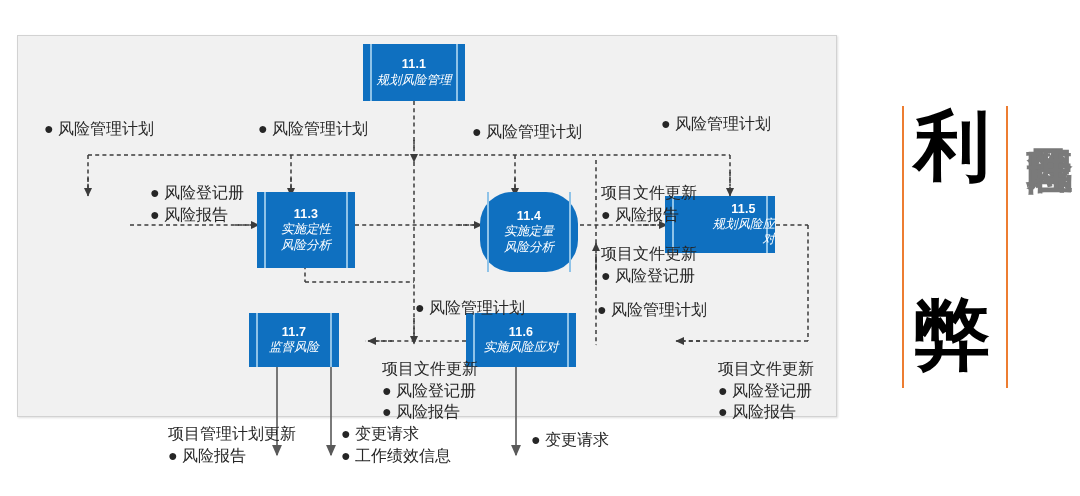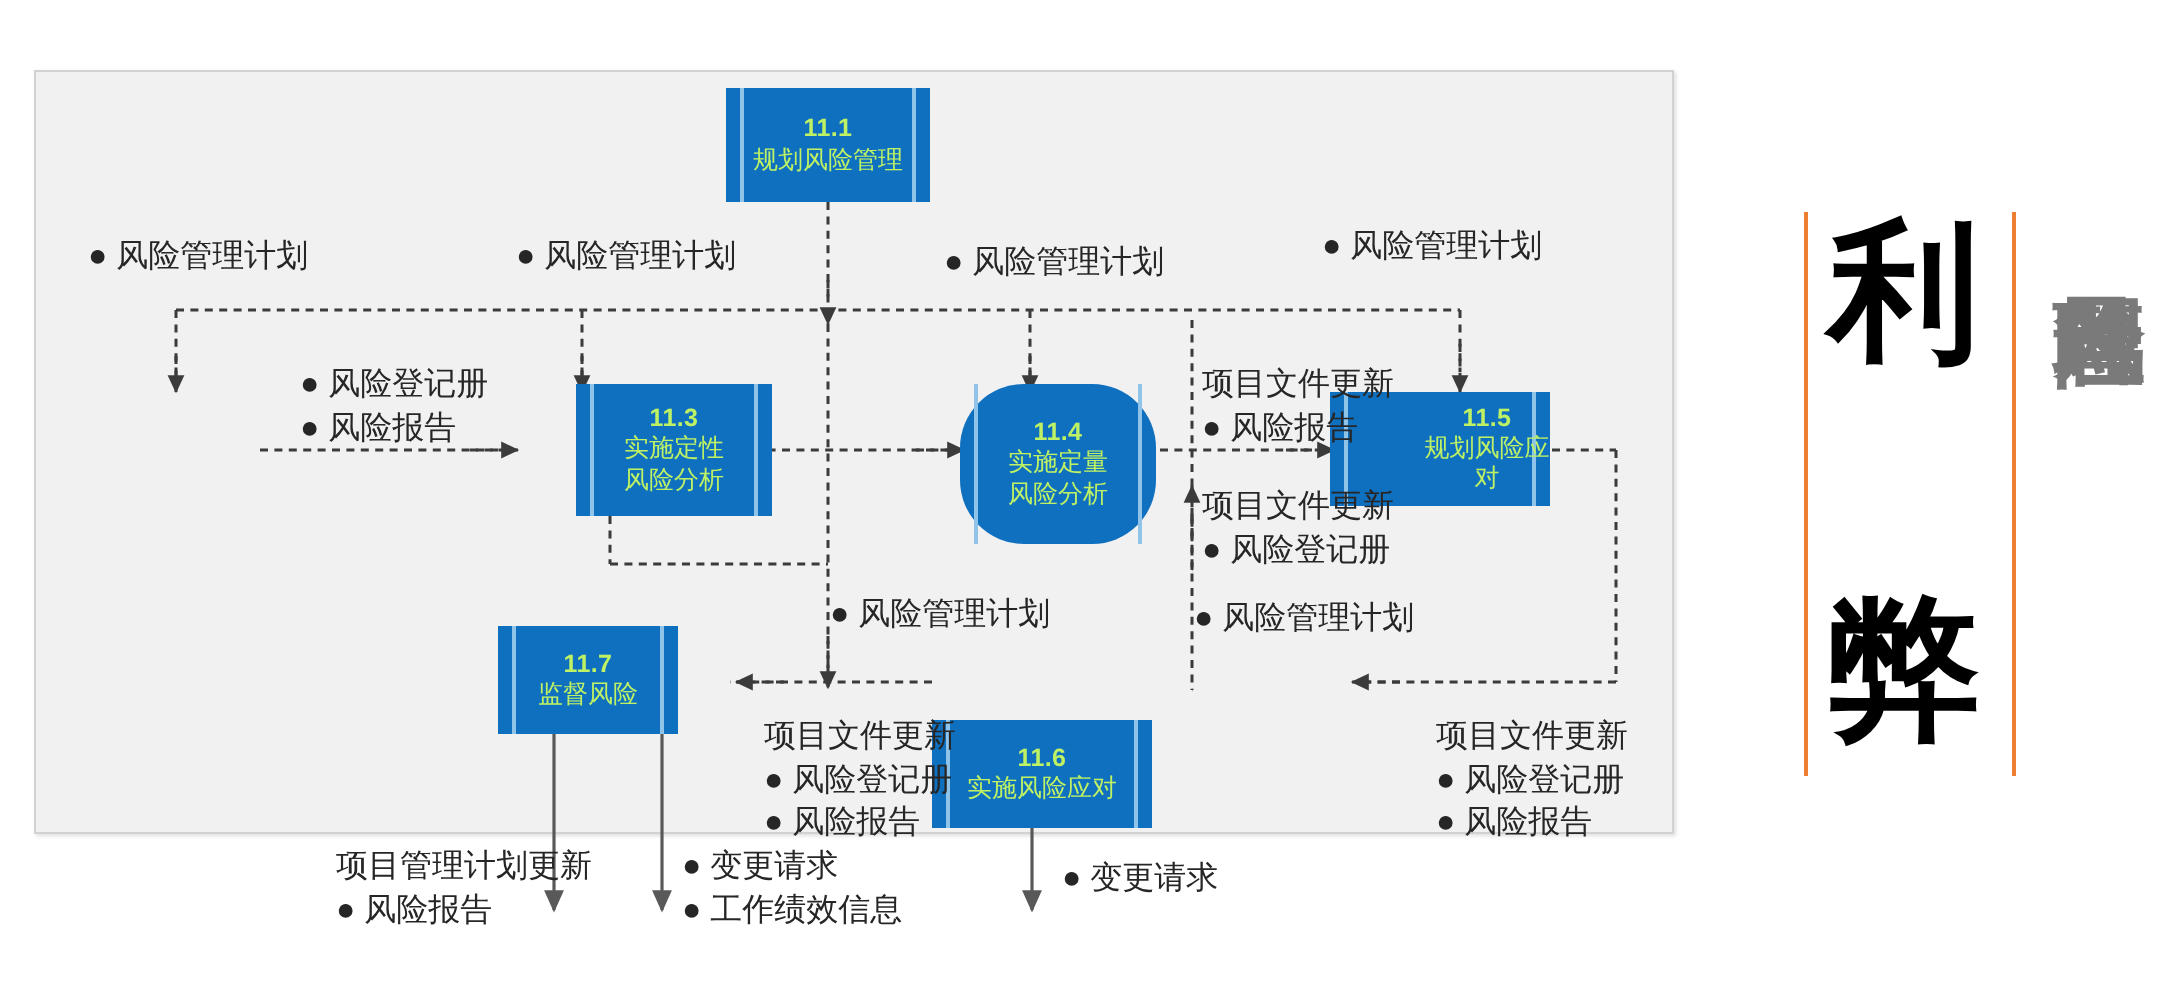--- a/index.html
+++ b/index.html
@@ -21,42 +21,43 @@
     background: #f1f1f1;
     border: 1px solid #d2d2d2;
     box-shadow: 1px 1px 2px rgba(0,0,0,0.13);
     box-sizing: border-box;
   }
 
   
   .pbox {
     position: absolute;
     background: #0f70c0;
-    color: #bef264;
+    color: #ffffff;
     box-sizing: border-box;
     display: flex;
     flex-direction: column;
     align-items: center;
     justify-content: center;
     line-height: 1.22;
     z-index: 6;
   }
   .pbox .bar-l, .pbox .bar-r {
     position: absolute; top: 0; bottom: 0;
     width: 2px; background: #8fc3e8;
   }
   .pbox .bar-l { left: 7px; }
   .pbox .bar-r { right: 7px; }
   .pbox .num {
     font-size: 12.5px; font-weight: 700; position: relative; z-index: 2;
     letter-spacing: .2px;
   }
   .pbox .nm {
-    font-size: 12.5px; position: relative; z-index: 2; text-align: center;
+    font-size: 12.5px; position: relative; z-index: 2; text-align: right;
     white-space: pre-line;
+    font-style: italic;
   }
 
   
   .lbl {
     position: absolute;
     font-size: 16px;
     color: #262626;
     line-height: 1.35;
     white-space: pre;
     z-index: 7;
@@ -172,21 +173,21 @@
   </svg>
 
   <div class="pbox" style="left:363px; top:44px; width:102px; height:57px;">
     <span class="bar-l"></span>
     <span class="bar-r"></span>
     <span class="num">11.1</span>
     <span class="nm">规划风险管理</span>
   </div>
 
 
-  <div class="pbox" style="left:257px; top:192px; width:98px; height:66px;margin-left:31px;">
+  <div class="pbox" style="left:257px; top:192px; width:98px; height:76px;">
     <span class="bar-l"></span>
     <span class="bar-r"></span>
     <span class="num">11.3</span>
     <span class="nm">实施定性
 风险分析</span>
   </div>
 
   <div class="pbox" style="left:480px; top:192px; width:98px; height:80px;border-radius:32px;">
     <span class="bar-l"></span>
     <span class="bar-r"></span>
@@ -195,21 +196,21 @@
 风险分析</span>
   </div>
 
   <div class="pbox" style="left:665px; top:196px; width:110px; height:57px;padding-left:47px;">
     <span class="bar-l"></span>
     <span class="bar-r"></span>
     <span class="num">11.5</span>
     <span class="nm">规划风险应对</span>
   </div>
 
-  <div class="pbox" style="left:466px; top:313px; width:110px; height:54px;margin-top:47px;">
+  <div class="pbox" style="left:466px; top:313px; width:110px; height:54px;">
     <span class="bar-l"></span>
     <span class="bar-r"></span>
     <span class="num">11.6</span>
     <span class="nm">实施风险应对</span>
   </div>
 
   <div class="pbox" style="left:249px; top:313px; width:90px; height:54px;">
     <span class="bar-l"></span>
     <span class="bar-r"></span>
     <span class="num">11.7</span>

